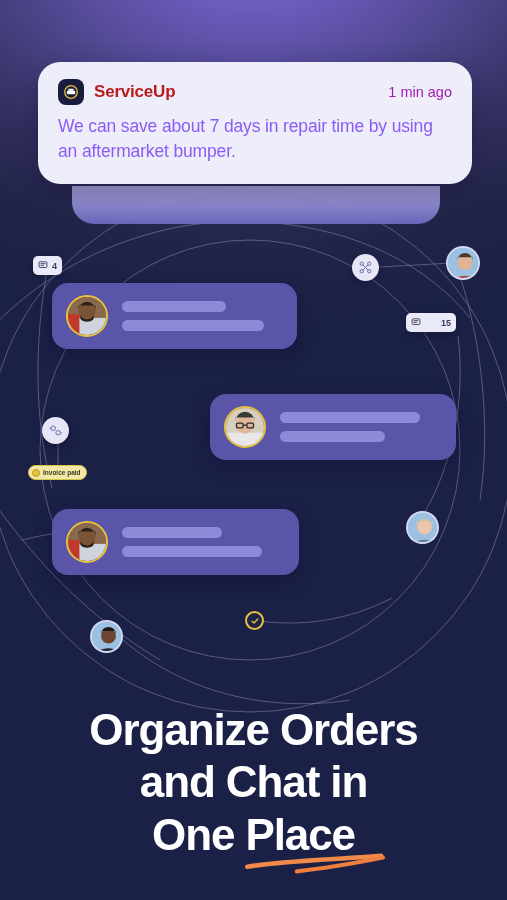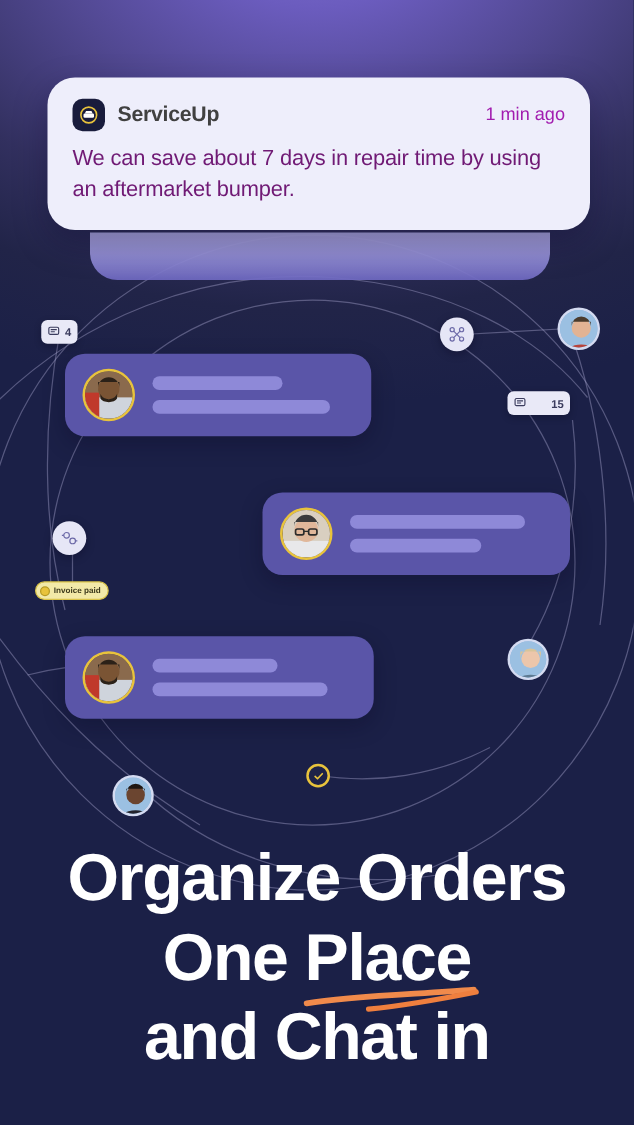--- a/index.html
+++ b/index.html
@@ -44,29 +44,29 @@
     z-index:5;
   }
   .notif-head { display:flex; align-items:center; gap:10px; }
   .app-icon {
     width:26px; height:26px; border-radius:8px;
     background:#191c3c;
     display:flex; align-items:center; justify-content:center;
     flex:0 0 auto;
   }
   .notif-app {
-    font-size:17px; font-weight:700; color:#404040;
+    font-size:17px; font-weight:700; color:#b91c1c;
     letter-spacing:-.2px;
   }
   .notif-time {
     margin-left:auto; font-size:14.5px; color:#a21caf; font-weight:400;
   }
   .notif-body {
     margin-top:9px;
-    font-size:17.5px; line-height:1.42; color:#701a75;
+    font-size:17.5px; line-height:1.42; color:#8b5cf6;
     font-weight:400; letter-spacing:-.15px;
   }
 
   
   .bubble {
     position:absolute;
     background:#5a55a8;
     border-radius:16px;
     display:flex; align-items:center;
     padding:12px 14px;
@@ -159,21 +159,21 @@
     display:flex; align-items:center; justify-content:center;
     z-index:4;
   }
 
   
   .headline {
     position:absolute;
     left:0; right:0; bottom:38px;
     text-align:center;
     color:#ffffff;
-    font-size:53px;
+    font-size:44px;
     font-weight:700;
     line-height:1.20;
     letter-spacing:-1.1px;
     z-index:6;
     padding:0 22px;
   }
   .hl-line { display:block; }
   .hl-last { position:relative; display:inline-block; }
   .swoosh { position:absolute; left:44%; bottom:-13px; width:152px; height:22px; }
 </style>
@@ -343,25 +343,25 @@
   </div>
 
   <div class="gold-check">
     <svg width="10" height="10" viewBox="0 0 12 12" fill="none" stroke="#e8c33c" stroke-width="1.6" stroke-linecap="round" stroke-linejoin="round">
       <path d="M2.5 6.2 L4.8 8.4 L9.4 3.6"></path>
     </svg>
   </div>
 
   <div class="headline">
     <span class="hl-line">Organize Orders</span>
+    <span class="hl-line">and Chat in</span>
     <span class="hl-line">
       <span class="hl-last">
         <span>One Place</span>
         <svg class="swoosh" viewBox="0 0 160 24" fill="none">
           <path d="M4 15 C44 8 104 7 150 3" stroke="#f08a4b" stroke-width="5" stroke-linecap="round"></path>
           <path d="M58 20 C88 17 122 11 152 5" stroke="#ef7f3e" stroke-width="4.5" stroke-linecap="round"></path>
         </svg>
       </span>
     </span>
-    <span class="hl-line">and Chat in</span>
   </div>
 
 </div>
 
 </body></html>

